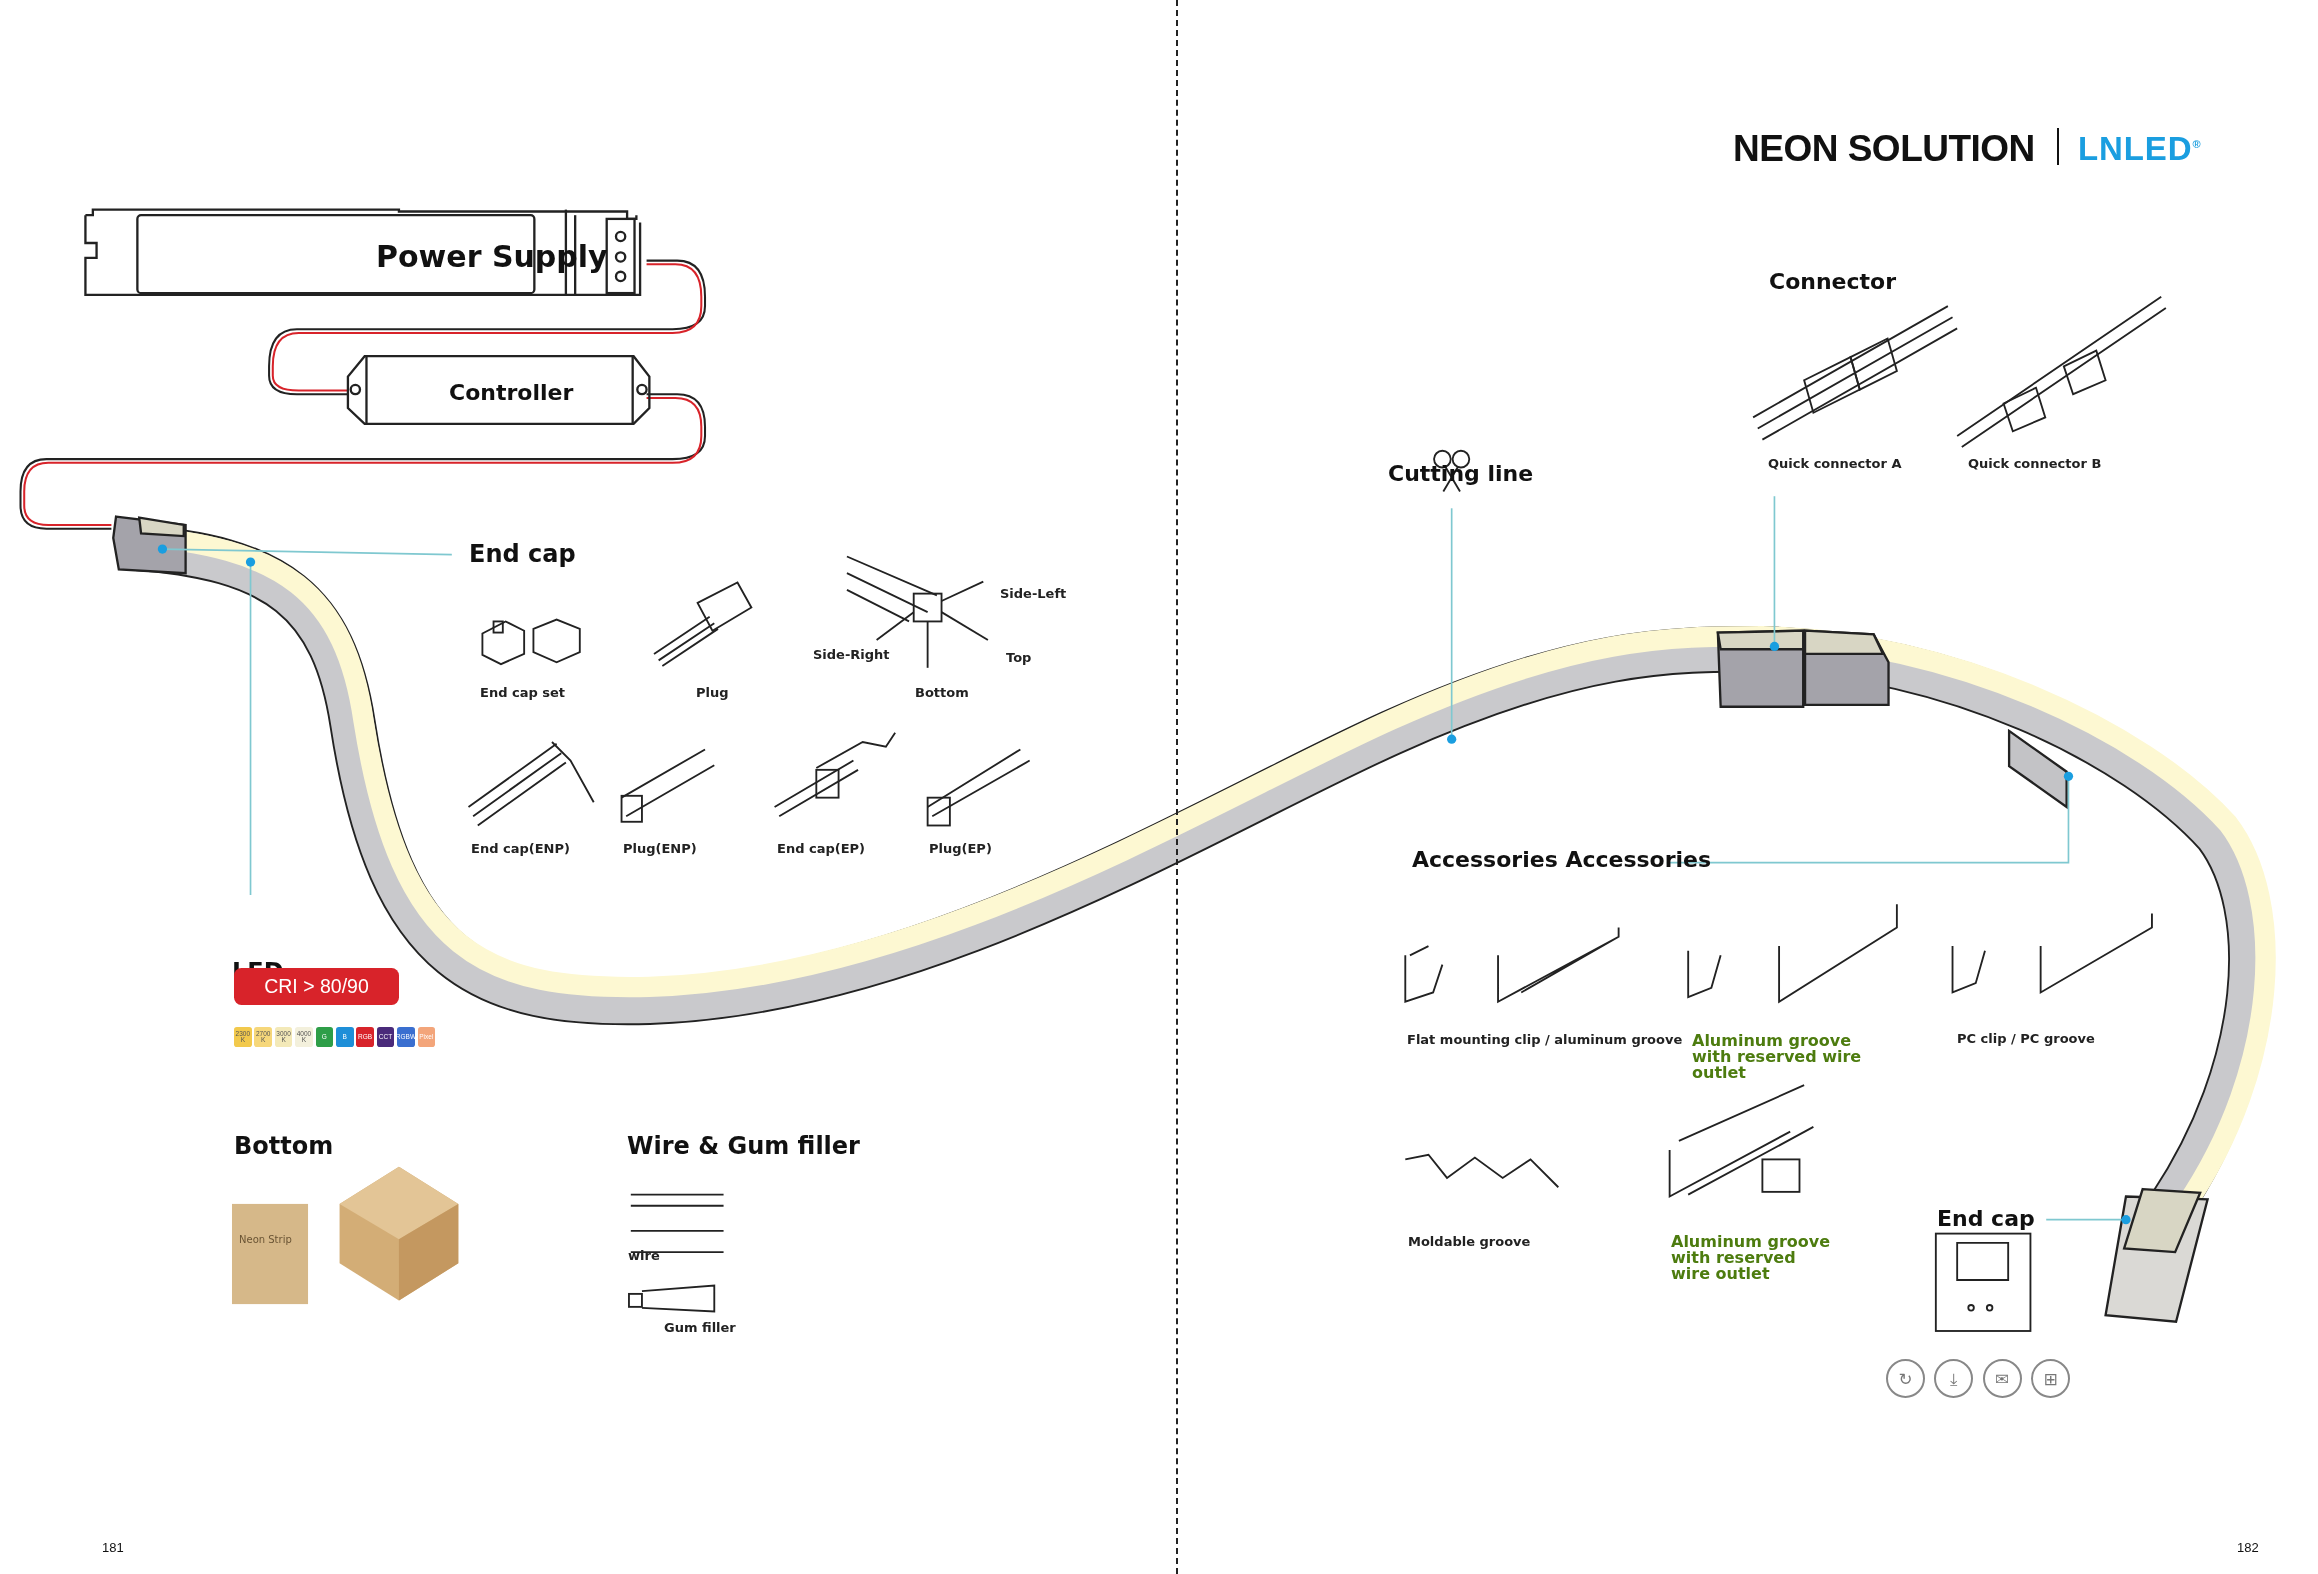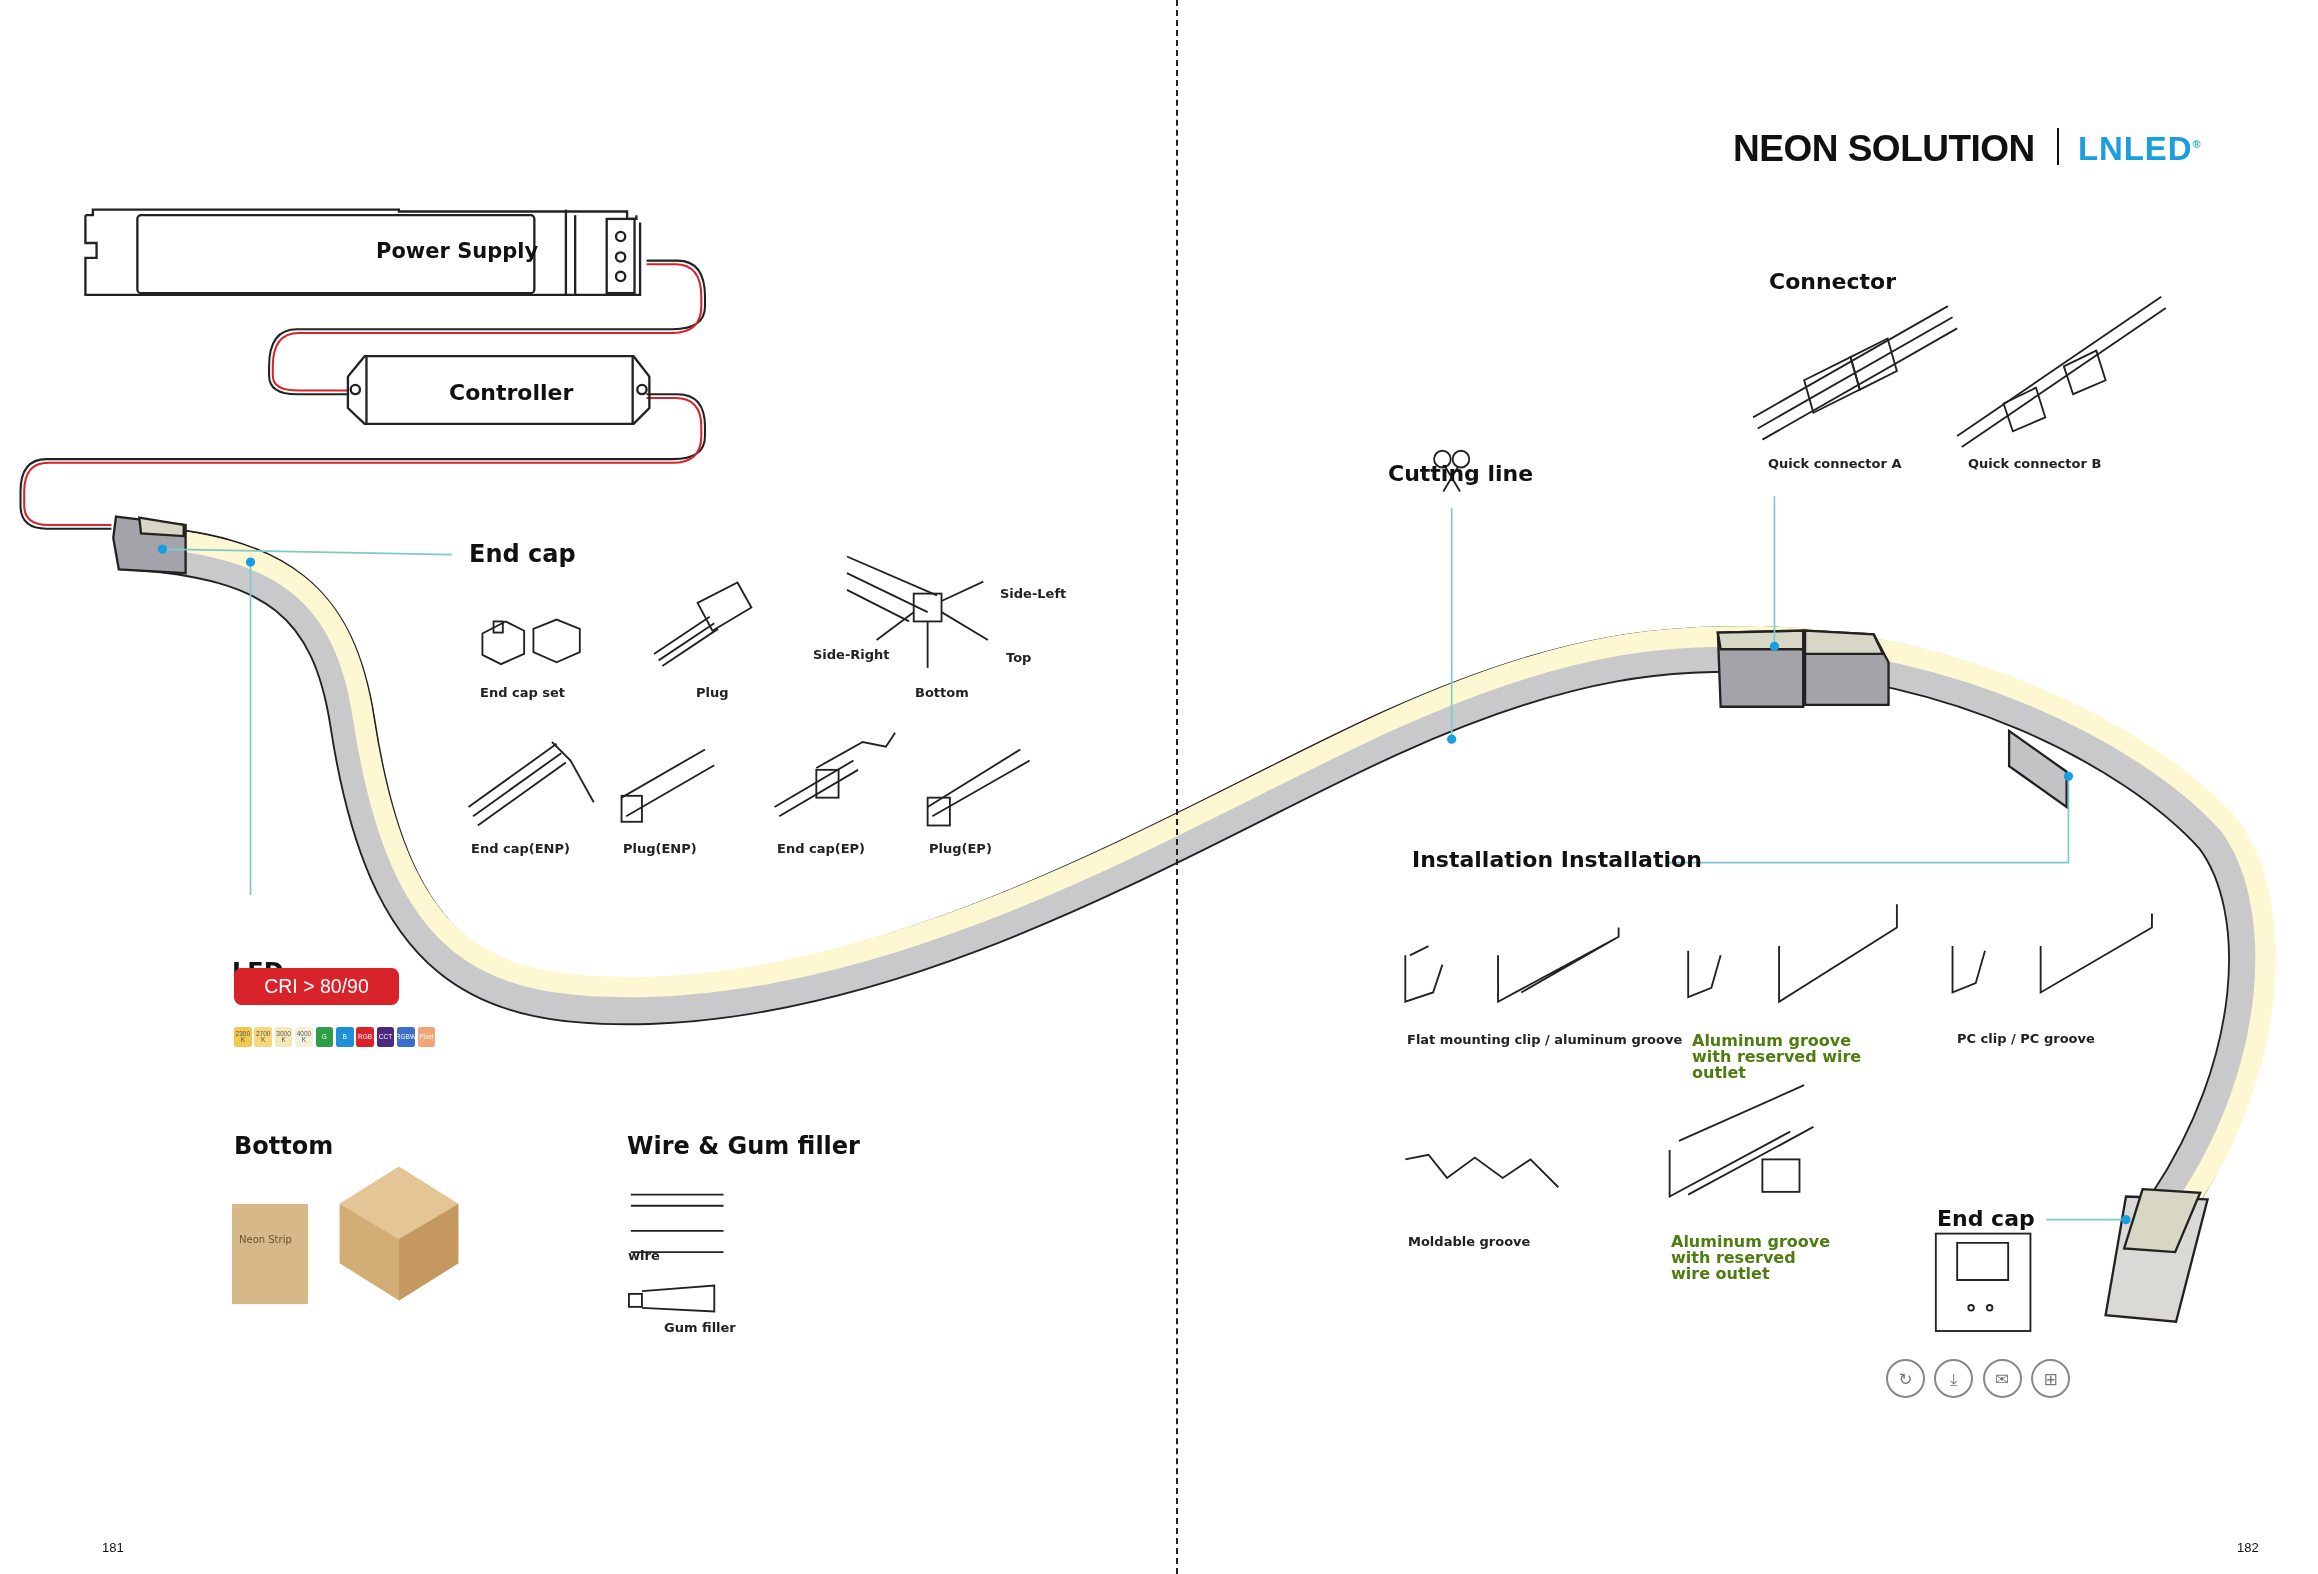--- a/index.html
+++ b/index.html
@@ -160,21 +160,21 @@
       <circle cx="2145" cy="1410" r="3"></circle>
 
     <circle cx="1555" cy="495" r="9"></circle>
       <circle cx="1575" cy="495" r="9"></circle>
       <path d="M1558 503 L1574 530 M1572 503 L1556 530"></path>
   </g>
 </svg>
 
 <div class="divider"></div>
 
-<div class="abs h" style="left:376px;top:239px;font-size:21px;">Power Supply</div>
+<div class="abs h" style="left:376px;top:239px;font-size:30px;">Power Supply</div>
 <div class="abs h" style="left:449px;top:380px;font-size:22px;">Controller</div>
 
 <div class="abs h" style="left:469px;top:540px;">End cap</div>
 <div class="abs cap" style="left:480px;top:685px;">End cap set</div>
 <div class="abs cap" style="left:696px;top:685px;">Plug</div>
 <div class="abs cap" style="left:915px;top:685px;">Bottom</div>
 <div class="abs cap" style="left:1000px;top:586px;">Side-Left</div>
 <div class="abs cap" style="left:813px;top:647px;">Side-Right</div>
 <div class="abs cap" style="left:1006px;top:650px;">Top</div>
 <div class="abs cap" style="left:471px;top:841px;">End cap(ENP)</div>
@@ -212,21 +212,21 @@
   <span>LNLED</span><sup style="font-size:11px;color:#1a9ee0;">®</sup>
 </div>
 
 <div class="abs h" style="left:1769px;top:269px;font-size:22px;">Connector</div>
 <div class="abs cap" style="left:1768px;top:456px;">Quick connector A</div>
 <div class="abs cap" style="left:1968px;top:456px;">Quick connector B</div>
 
 <div class="abs h" style="left:1388px;top:413px;font-size:22px;margin-top:48px;">Cutting line</div>
 <span class="abs" style="left:1436px;top:445px;width:37px;height:52px;"></span>
 
-<div class="abs h" style="left:1412px;top:847px;font-size:22px;">Installation Installation</div>
+<div class="abs h" style="left:1412px;top:847px;font-size:22px;">Accessories Accessories</div>
 <div class="abs cap" style="left:1407px;top:1032px;">Flat mounting clip / aluminum groove</div>
 <div class="abs cap2" style="left:1692px;top:1033px;width:186px;">Aluminum groove with reserved wire outlet</div>
 <div class="abs cap" style="left:1957px;top:1031px;">PC clip / PC groove</div>
 <div class="abs cap" style="left:1408px;top:1234px;">Moldable groove</div>
 <div class="abs cap2" style="left:1671px;top:1234px;width:167px;">Aluminum groove with reserved wire outlet</div>
 
 <div class="abs h" style="left:1937px;top:1206px;font-size:22px;">End cap</div>
 <div class="abs icons-row" style="left:1886px;top:1359px;">
   <span class="circ">↻</span>
   <span class="circ">⤓</span>

